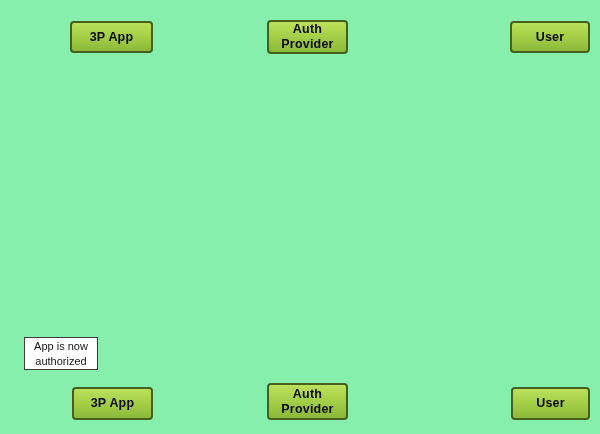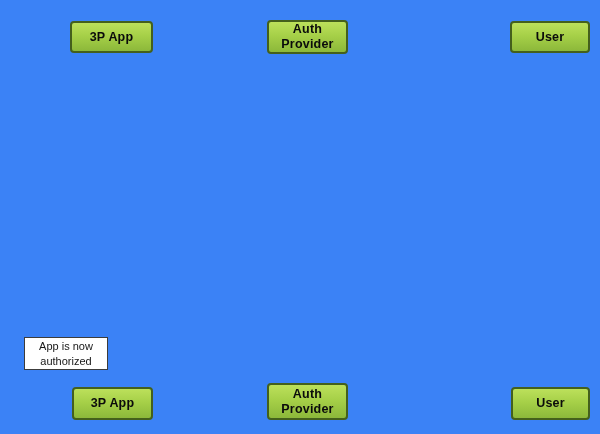--- a/index.html
+++ b/index.html
@@ -4,21 +4,21 @@
 <style>
   html, body {
     margin: 0;
     padding: 0;
     background: #000000;
   }
   .canvas {
     position: relative;
     width: 600px;
     height: 434px;
-    background: #3b82f6;
+    background: #86efac;
     overflow: hidden;
     font-family: "Liberation Sans", sans-serif;
   }
   .actor {
     position: absolute;
     box-sizing: border-box;
     display: flex;
     align-items: center;
     justify-content: center;
     text-align: center;
@@ -38,21 +38,21 @@
   .pos-top-user { left: 510px; top: 21px;  width: 80px; height: 32px; }
   
   .pos-bot-app  { left: 72px;  top: 387px; width: 81px; height: 33px; }
   .pos-bot-auth { left: 267px; top: 383px; width: 81px; height: 37px; }
   .pos-bot-user { left: 511px; top: 387px; width: 79px; height: 33px; }
 
   .note {
     position: absolute;
     left: 24px;
     top: 337px;
-    width: 84px;
+    width: 74px;
     height: 33px;
     box-sizing: border-box;
     background: #ffffff;
     border: 1px solid #3c3c3c;
     color: #161616;
     font-size: 11px;
     line-height: 1.35;
     display: flex;
     align-items: center;
     justify-content: center;

